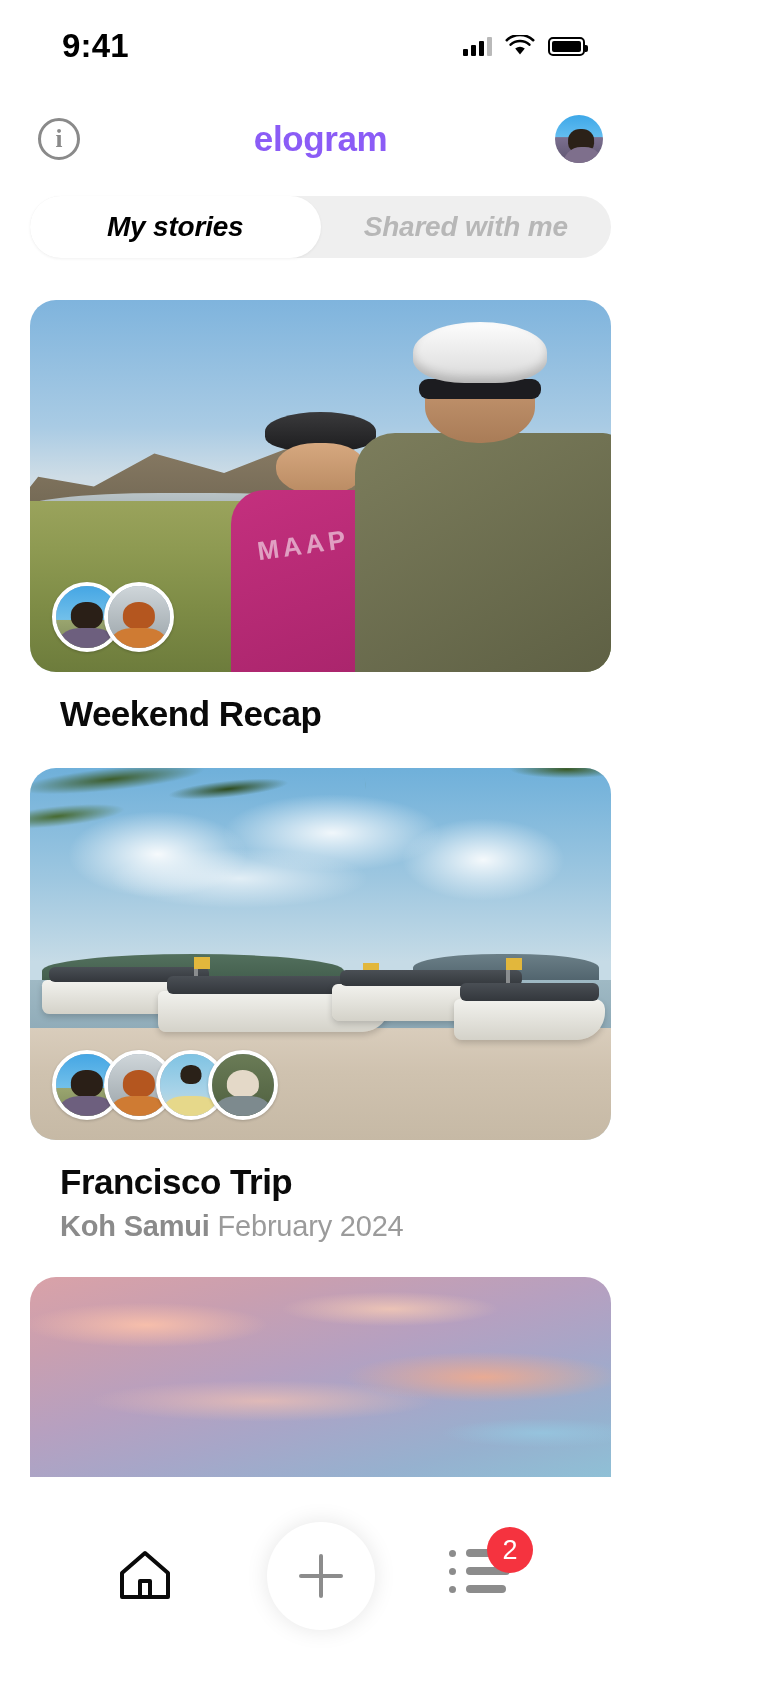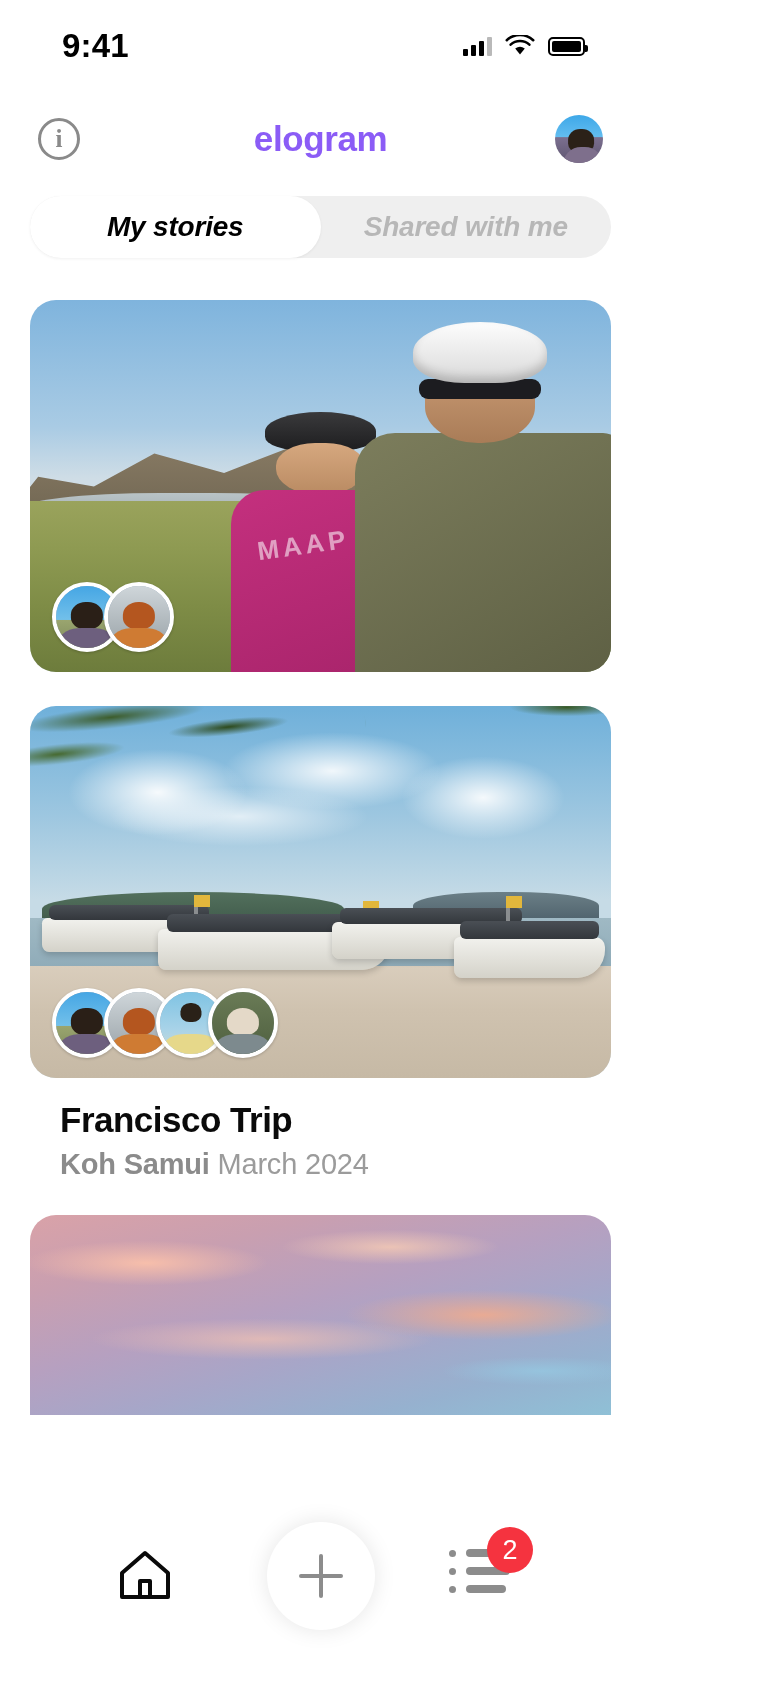--- a/index.html
+++ b/index.html
@@ -389,20 +389,21 @@
               <div class="h"></div>
               <div class="b"></div>
           </div>
           <div class="av av2">
             <div class="bg"></div>
               <div class="h"></div>
               <div class="b"></div>
           </div>
         </div>
       </div>
+      <div class="card-title">Weekend Recap</div>
     </div>
 
     <div class="story-card">
       <div class="card-photo">
         <div class="scene-beach">
           <div class="sb-clouds"></div>
           <div class="sb-island"></div>
           <div class="sb-island2"></div>
           <div class="sb-sea"></div>
           <div class="sb-sand"></div>
@@ -443,21 +444,21 @@
           <div class="av av4">
             <div class="bg"></div>
               <div class="h"></div>
               <div class="b"></div>
           </div>
         </div>
       </div>
       <div class="card-title">Francisco Trip</div>
       <div class="card-sub">
         <span class="place">Koh Samui</span>
-        <span class="date">March 2024</span>
+        <span class="date">February 2024</span>
       </div>
     </div>
 
     <div class="story-card">
       <div class="card-photo short">
         <div class="scene-sunset">
           <div class="ss-clouds"></div>
         </div>
       </div>
     </div>

